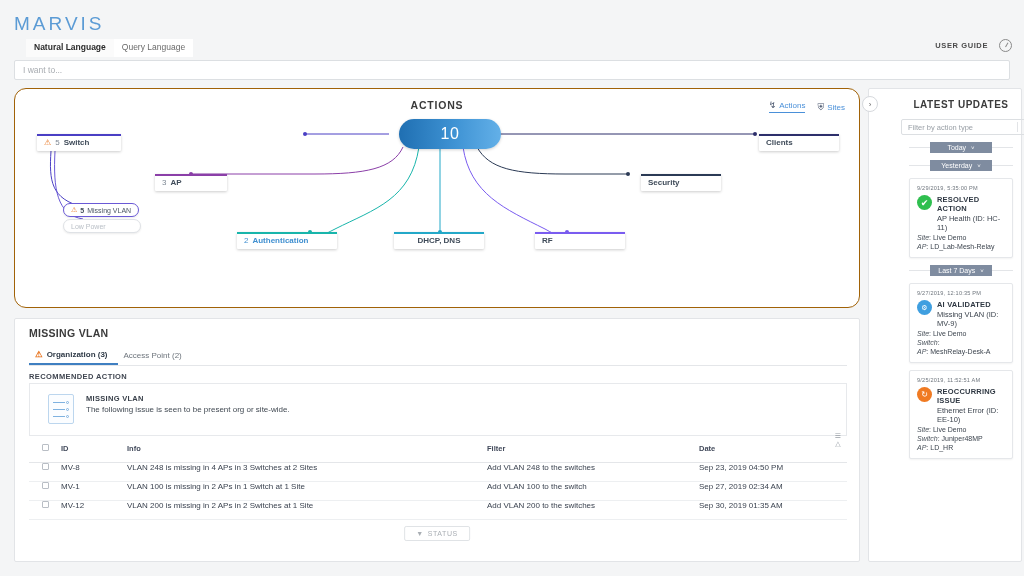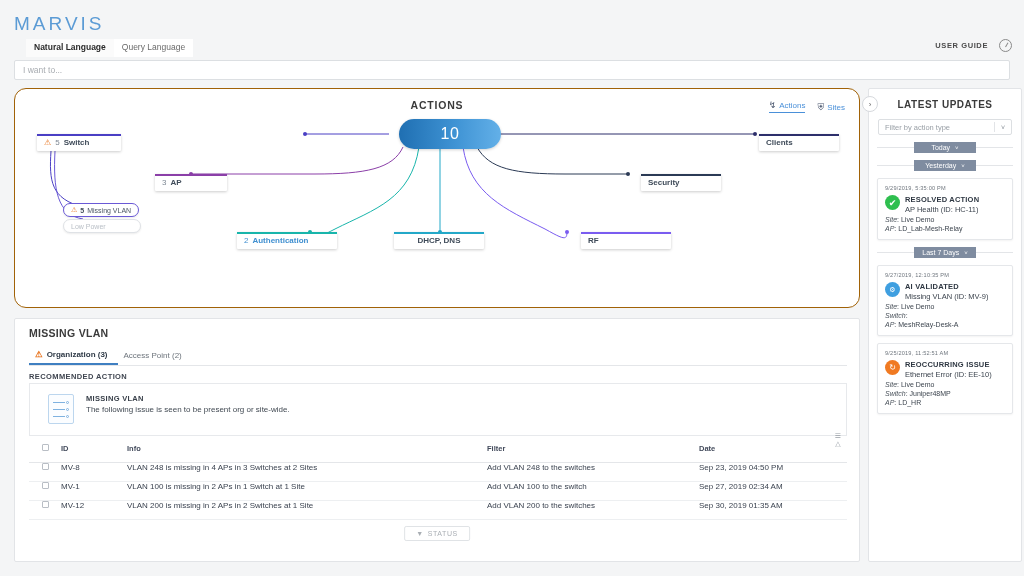--- a/index.html
+++ b/index.html
@@ -137,21 +137,21 @@
   .status-btn {
     position: absolute; left: 50%; transform: translateX(-50%); top: 207px;
     border: 1px solid #e0e3e6; background: #fff; border-radius: 2px;
     font-size: 7px; color: #a9aeb4; letter-spacing: .6px; padding: 3px 11px;
     display: flex; align-items: center; gap: 4px; cursor: pointer;
   }
 
   
   .updates {
     position: absolute; left: 868px; top: 88px; width: 154px; height: 474px;
-    background: #ffffff; border: 1px solid #e2e4e7; border-radius: 2px;
+    background: #ffffff; border: 1px solid #e2e4e7; border-radius: 2px; padding-left: 32px;
   }
   .up-title { margin: 10px 0 0 0; text-align: center; font-size: 10px; font-weight: bold; color: #3b3b3b; letter-spacing: .5px; }
   .up-filter {
     margin: 9px auto 0 auto; width: 134px; height: 16px; border: 1px solid #dcdfe2;
     border-radius: 2px; display: flex; align-items: center; font-size: 7.5px; color: #9aa0a7; padding-left: 6px;
     cursor: pointer;
   }
   .up-filter .sep { margin-left: auto; width: 1px; height: 10px; background: #e2e4e7; }
   .up-filter .cv { width: 16px; text-align: center; color: #8d949b; font-size: 7px; }
 
@@ -268,21 +268,21 @@
         <span class="bar" style="width:100px;background:#18b5ab"></span>
         <span class="cnt" style="color:#3f8fd0">2</span>
         <span class="nm" style="color:#3f8fd0">Authentication</span>
       </div>
 
       <div class="node" style="left:379px;top:143px;width:90px;justify-content:center;">
         <span class="bar" style="width:90px;background:#23a8c8"></span>
         <span class="nm">DHCP, DNS</span>
       </div>
 
-      <div class="node" style="left:566px;top:143px;width:90px;">
+      <div class="node" style="left:520px;top:143px;width:90px;">
         <span class="bar" style="width:90px;background:#7a5cf0"></span>
         <span class="nm">RF</span>
       </div>
 
       <div class="node" style="left:626px;top:85px;width:80px;">
         <span class="bar" style="width:80px;background:#2b3a55"></span>
         <span class="nm">Security</span>
       </div>
 
       <div class="node" style="left:744px;top:45px;width:80px;">

